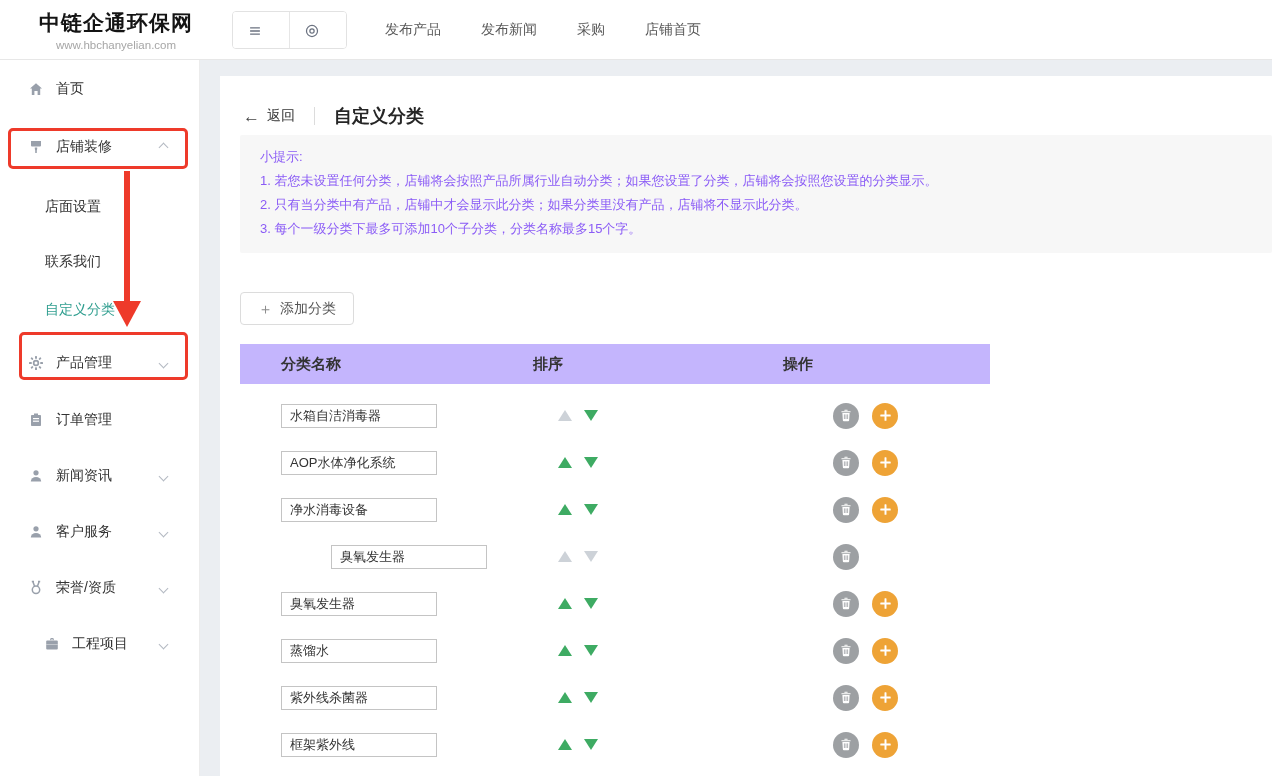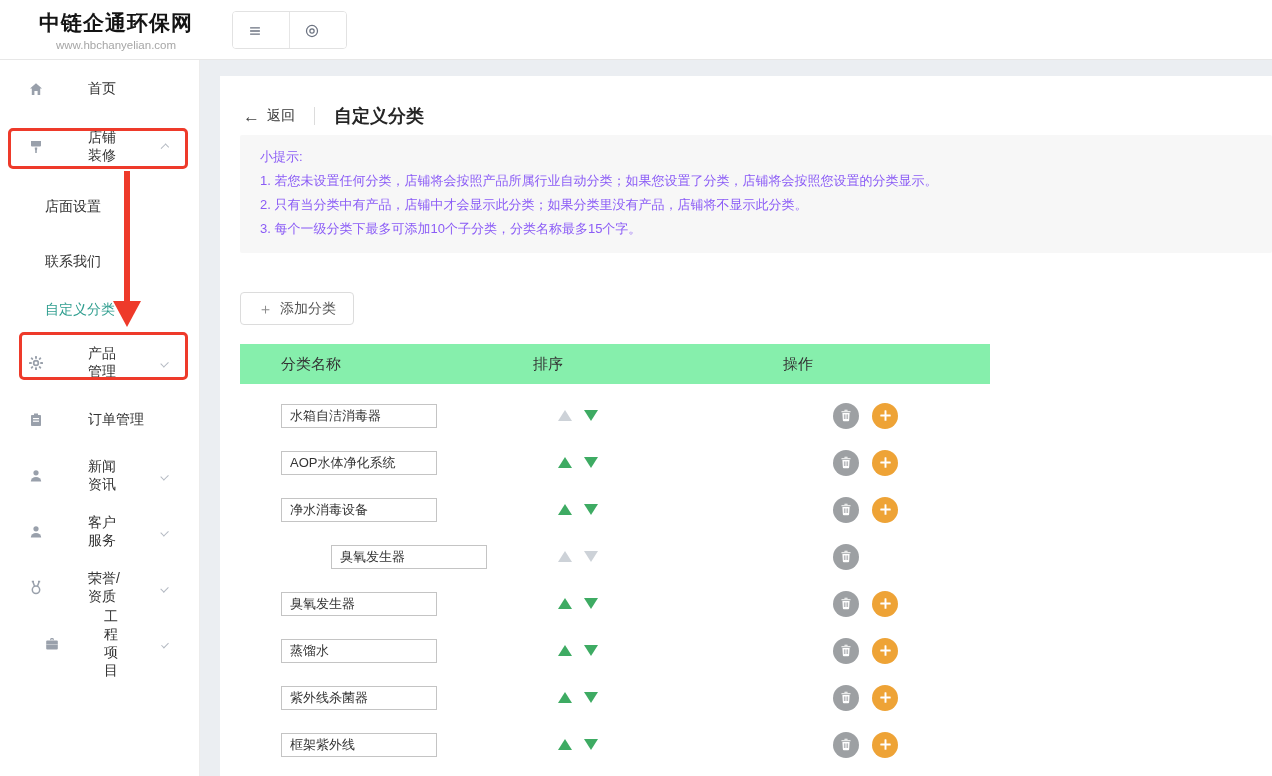--- a/index.html
+++ b/index.html
@@ -17,21 +17,21 @@
     display:flex; align-items:stretch; overflow:hidden; }
   .tool-btn { width:56px; background:#fff; border:none; display:flex; align-items:center;
     justify-content:center; cursor:pointer; }
   .tool-sep { width:1px; background:#e6e6e6; }
   .topnav { display:flex; gap:40px; margin-left:38px; }
   .nav-item { font-size:14px; color:#595959; cursor:pointer; text-decoration:none; }
 
   
   .sidebar { position:absolute; left:0; top:60px; width:200px; height:716px; background:#fff;
     border-right:1px solid #ececec; z-index:1; }
-  .side-item { display:flex; align-items:center; cursor:pointer;gap:32px; }
+  .side-item { display:flex; align-items:center; cursor:pointer; }
   .side-item.top { padding-left:28px; }
   .side-item.sub { padding-left:45px; }
   .side-item .s-label { font-size:14px; color:#333; }
   .side-item.active .s-label { color:#2f9e8f; }
   .side-item.hl { background:#eef2f2; }
   .s-icon { width:16px; height:16px; margin-right:12px; display:inline-flex; }
   .chev { display:inline-block; width:7px; height:7px; border:solid #b3b9c2;
     border-width:0 1.5px 1.5px 0; margin-left:auto; margin-right:32px; }
   .chev.down { transform:rotate(45deg); }
   .chev.up { transform:rotate(-135deg); }
@@ -61,21 +61,21 @@
     padding:10px 20px 12px 20px; }
   .tips-title, .tip-line { font-size:13px; color:#8b5cf6; line-height:24px; }
 
   .add-btn { margin-top:39px; height:33px; padding:0 17px; background:#fff;
     border:1px solid #dcdcdc; border-radius:4px; display:flex; align-items:center; gap:7px;
     font-size:14px; color:#555; cursor:pointer; }
   .add-btn .plus-ch { font-size:15px; color:#8c8c8c; line-height:1; }
 
   .table { margin-top:19px; width:750px; }
   .thead { display:grid; grid-template-columns:293px 250px auto; height:40px;
-    background:#86efac; align-items:center; }
+    background:#c4b5fd; align-items:center;font-weight:bold; }
   .th { font-size:15px; color:#333; }
   .th.c1 { padding-left:41px; }
   .tbody { padding-top:8px; }
   .trow { display:grid; grid-template-columns:293px 250px auto; height:47px; align-items:center;gap:25px; }
   .cat-input { margin-left:41px; width:156px; height:24px; border:1px solid #c4c4c4;
     font-size:13px; color:#333; padding:0 8px; font-family:"Liberation Sans","DejaVu Sans",sans-serif; }
   .cat-input.child { margin-left:91px; }
   .c2 { display:flex; align-items:center; gap:12px; }
   .tri { width:0; height:0; border-left:7px solid transparent; border-right:7px solid transparent;
     cursor:pointer; }
@@ -110,20 +110,26 @@
       <div class="tool-sep"></div>
       <button class="tool-btn">
         <span class="s-icon">
             <svg viewBox="0 0 18 18" width="18" height="18" fill="none" stroke="#6b7280" stroke-width="1.4">
               <circle cx="9" cy="9" r="6.2"></circle>
               <circle cx="9" cy="9" r="2.4"></circle>
             </svg>
           </span>
       </button>
     </div>
+    <nav class="topnav" id="topnav">
+        <a class="nav-item">发布产品</a>
+        <a class="nav-item">发布新闻</a>
+        <a class="nav-item">采购</a>
+        <a class="nav-item">店铺首页</a>
+      </nav>
   </header>
 
   <aside class="sidebar" id="sidebar">
       <div class="side-item top" style="height: 58px;">
         <span class="s-icon">
           <svg viewBox="0 0 16 16" width="16" height="16" fill="#99a0ab">
             <path d="M8 2.2 14 7.6h-1.8V14H9.6v-4H6.4v4H3.8V7.6H2z"></path>
           </svg>
         </span>
         <span class="s-label">首页</span>

